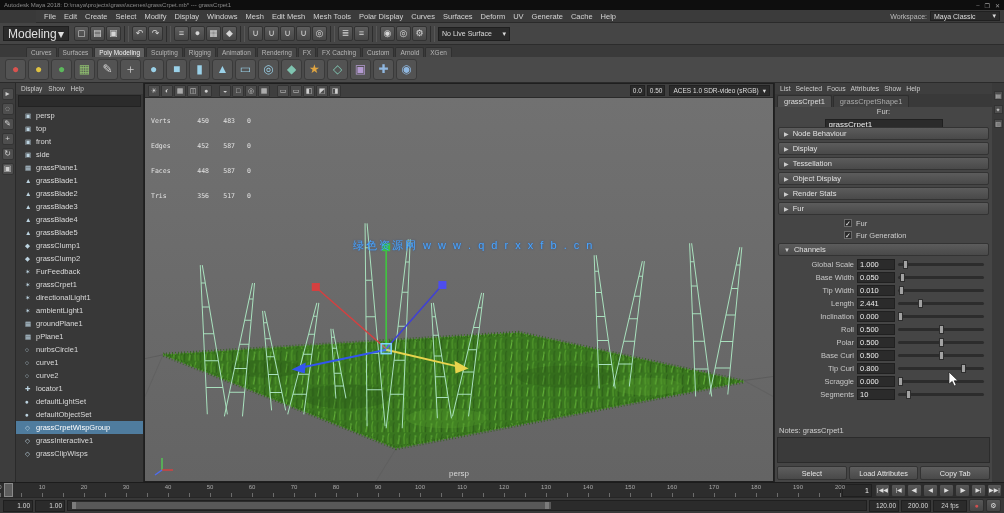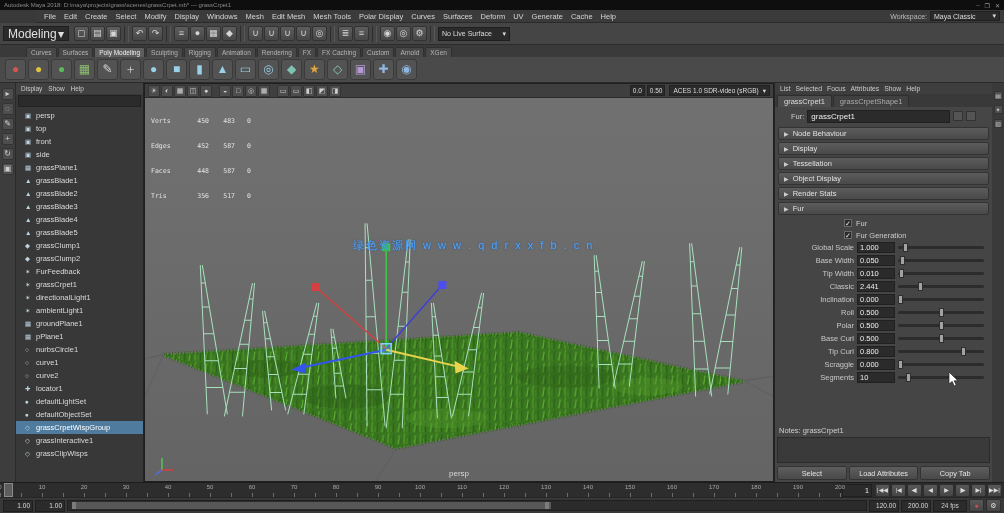--- a/index.html
+++ b/index.html
@@ -62,21 +62,21 @@
   .watermark { position:absolute; top:140px; left:208px; color:#49a6ff; font-size:11px; letter-spacing:2px; text-shadow:0 0 2px rgba(0,60,160,.6); white-space:nowrap; }
   .persp-label { position:absolute; bottom:3px; left:50%; transform:translateX(-50%); font-size:8px; color:#d8d8d8; }
   .axis-gizmo { position:absolute; bottom:5px; left:7px; }
 
   
   .attr-panel { width:218px; background:#454545; border-left:1px solid #242424; display:flex; flex-direction:column; font-size:7.5px; }
   .ae-menus { height:11px; background:#3e3e3e; display:flex; gap:5px; align-items:center; padding:0 5px; font-size:6.8px; color:#ccc; }
   .ae-tabs { height:13px; background:#393939; display:flex; gap:1px; padding:1px 2px 0; }
   .ae-tab { padding:1px 6px; background:#4d4d4d; border:1px solid #2e2e2e; border-bottom:none; border-radius:2px 2px 0 0; color:#ddd; white-space:nowrap; overflow:hidden; }
   .ae-tab.inactive { background:#404040; color:#aaa; }
-  .ae-node-row { height:18px; display:flex; align-items:center; gap:3px; padding:0 16px; background:#464646; }
+  .ae-node-row { height:18px; display:flex; align-items:center; gap:3px; padding:0 4px; background:#464646;flex-direction:column; }
   .ae-node-input { flex:1; height:13px; background:#2b2b2b; border:1px solid #202020; color:#eee; font-size:8px; padding:0 3px; font-family:"Liberation Sans",sans-serif; }
   .ae-sq { width:10px; height:10px; background:#545454; border:1px solid #333; }
   .ae-body { flex:1; overflow:hidden; padding:2px 3px; display:flex; flex-direction:column; }
   .ae-section { height:13px; background:linear-gradient(#5c5c5c,#494949); border:1px solid #333; border-radius:2px; display:flex; align-items:center; gap:4px; padding:0 5px; margin-bottom:2px; color:#e0e0e0; }
   .ae-arrow { font-size:6px; color:#ccc; }
   .ae-check-row { display:flex; align-items:center; gap:4px; height:12px; padding-left:66px; }
   .checkbox { width:8px; height:8px; background:#2b2b2b; border:1px solid #6a6a6a; color:#e8e8e8; font-size:7px; line-height:7px; text-align:center; }
   .channels-wrap { margin-top:2px; }
   .attr-row { display:flex; align-items:center; gap:3px; height:13px; }
   .attr-label { width:76px; text-align:right; color:#c8c8c8; white-space:nowrap; overflow:hidden; }
@@ -529,20 +529,24 @@
           <span>Fur</span>
         </div>
         <div class="ae-check-row">
           <span class="checkbox">✓</span>
           <span>Fur</span>
         </div>
         <div class="ae-check-row">
           <span class="checkbox">✓</span>
           <span>Fur Generation</span>
         </div>
+        <div class="ae-section channels-wrap">
+          <span class="ae-arrow">▼</span>
+          <span>Channels</span>
+        </div>
         <div class="attr-row">
           <span class="attr-label">Global Scale</span>
           <span class="attr-value">1.000</span>
           <span class="attr-slider">
             <span class="attr-handle" style="left: calc(8% - 2px);"></span>
           </span>
         </div>
         <div class="attr-row">
           <span class="attr-label">Base Width</span>
           <span class="attr-value">0.050</span>
@@ -551,21 +555,21 @@
           </span>
         </div>
         <div class="attr-row">
           <span class="attr-label">Tip Width</span>
           <span class="attr-value">0.010</span>
           <span class="attr-slider">
             <span class="attr-handle" style="left: calc(3% - 2px);"></span>
           </span>
         </div>
         <div class="attr-row">
-          <span class="attr-label">Classic</span>
+          <span class="attr-label">Length</span>
           <span class="attr-value">2.441</span>
           <span class="attr-slider">
             <span class="attr-handle" style="left: calc(25% - 2px);"></span>
           </span>
         </div>
         <div class="attr-row">
           <span class="attr-label">Inclination</span>
           <span class="attr-value">0.000</span>
           <span class="attr-slider">
             <span class="attr-handle" style="left: calc(2% - 2px);"></span>

